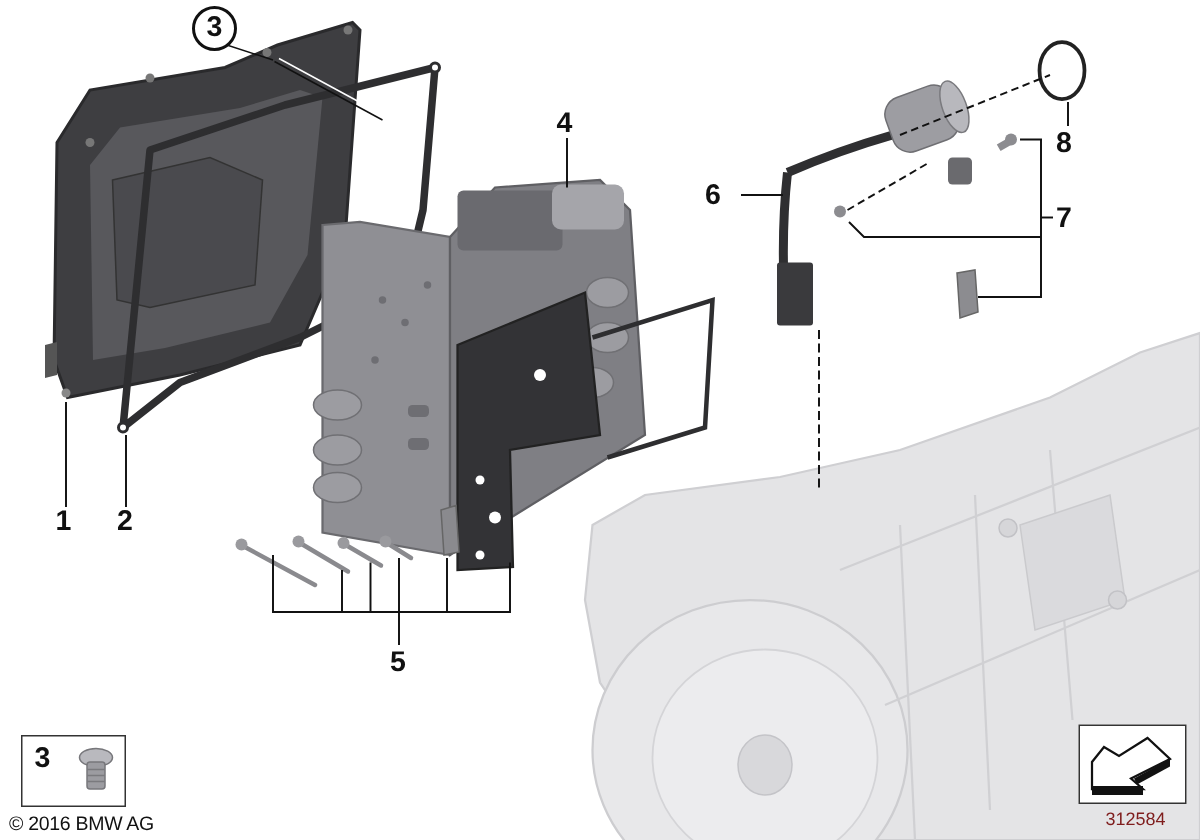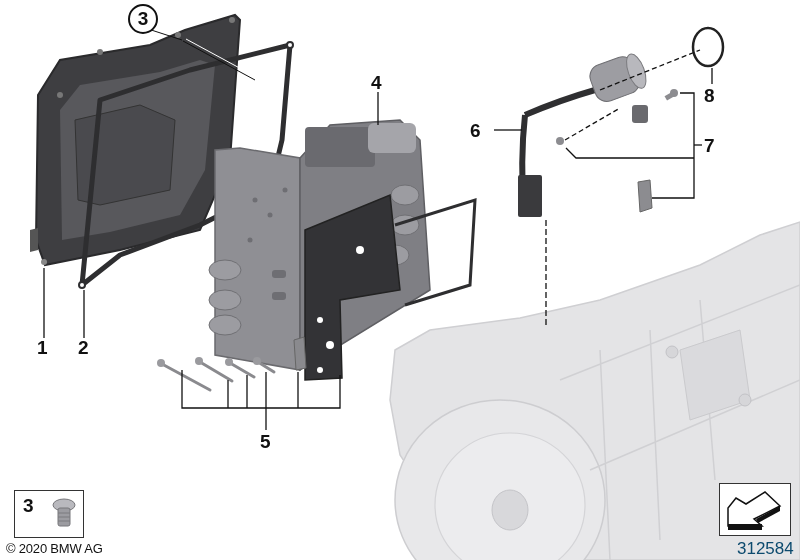--- a/index.html
+++ b/index.html
@@ -1,21 +1,21 @@
 <!DOCTYPE html>
 <html><head>
 <meta charset="utf-8">
 <style>
   html,body{margin:0;padding:0;background:#ffffff;}
   body{width:800px;height:560px;overflow:hidden;position:relative;font-family:"Liberation Sans",sans-serif;}
   #diagram{position:absolute;left:0;top:0;width:800px;height:560px;}
   .callout{position:absolute;font-family:"Liberation Sans",sans-serif;font-weight:bold;font-size:19px;color:#111;line-height:1;}
   .circled{position:absolute;width:30px;height:30px;border:2px solid #111;border-radius:50%;box-sizing:border-box;display:flex;align-items:center;justify-content:center;font-weight:bold;font-size:19px;color:#111;background:#fff;}
   .copyright{position:absolute;left:6px;top:541px;font-size:13px;color:#111;letter-spacing:-0.2px;}
-  .diagram-id{position:absolute;left:737px;top:539px;font-size:17px;color:#0c4a6e;}
+  .diagram-id{position:absolute;left:737px;top:539px;font-size:12px;color:#7f1d1d;}
   .inset-box{position:absolute;left:14px;top:490px;width:70px;height:48px;border:1px solid #333;box-sizing:border-box;background:#fff;}
   .inset-label{position:absolute;left:8px;top:4px;font-weight:bold;font-size:19px;color:#111;}
   .nav-box{position:absolute;left:719px;top:483px;width:72px;height:53px;border:1px solid #333;box-sizing:border-box;background:#fff;}
 </style>
 </head>
 <body>
 
 <svg id="diagram" viewBox="0 0 800 560" xmlns="http://www.w3.org/2000/svg">
 
   <g>
@@ -154,21 +154,21 @@
 
 <div class="inset-box">
   <span class="inset-label">3</span>
   <svg width="30" height="34" style="position:absolute;left:34px;top:6px;" viewBox="0 0 30 34">
     <ellipse cx="15" cy="8" rx="11" ry="6" fill="#b9b9be" stroke="#77777b"></ellipse>
     <rect x="9" y="11" width="12" height="18" rx="2" fill="#9c9ca1" stroke="#77777b"></rect>
     <path d="M9 16h12M9 20h12M9 24h12" stroke="#7a7a7e" stroke-width="1"></path>
   </svg>
 </div>
 
-<div class="copyright">© 2020 BMW AG</div>
+<div class="copyright">© 2016 BMW AG</div>
 
 <div class="nav-box">
   <svg width="70" height="51" viewBox="0 0 70 51" style="position:absolute;left:0;top:0;">
     <path d="M8 24 L8 42 L42 42 L34 35 L60 22 L45 8 L26 20 L16 14 Z" fill="#fff" stroke="#111" stroke-width="1.5"></path>
     <path d="M8 40 L42 40 L42 46 L8 46 Z" fill="#111"></path>
     <path d="M36 35 L60 22 L60 27 L38 39 Z" fill="#111"></path>
   </svg>
 </div>
 <div class="diagram-id">312584</div>
 

